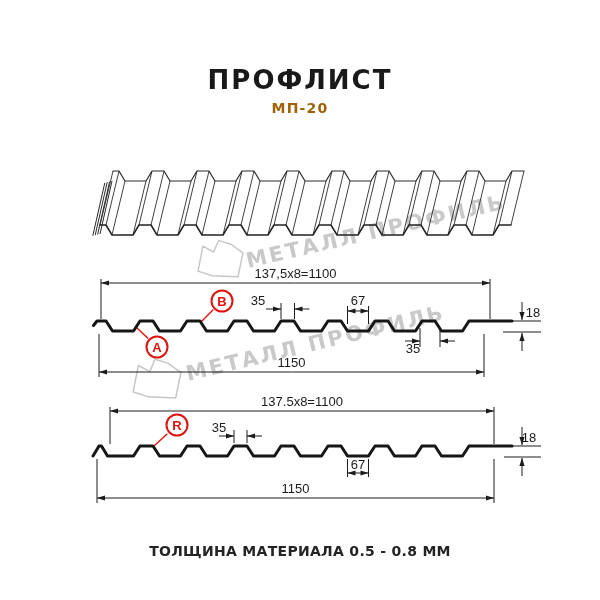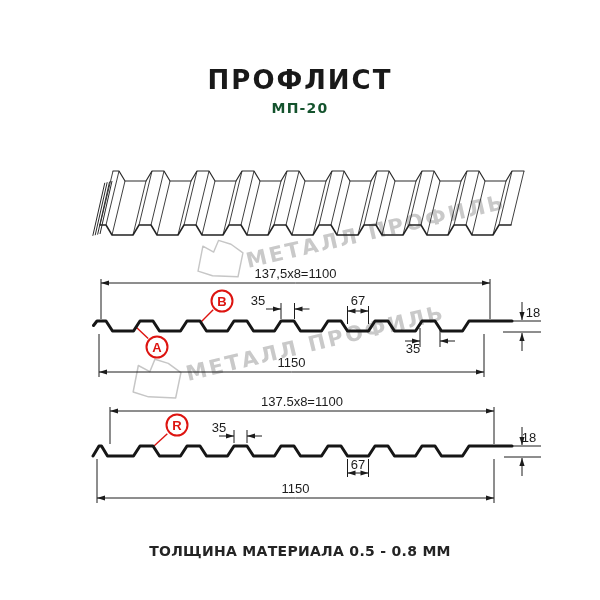--- a/index.html
+++ b/index.html
@@ -3,21 +3,21 @@
 <meta charset="utf-8">
 <style>
   html,body{margin:0;padding:0;background:#fff;}
   .page{position:relative;width:600px;height:600px;background:#ffffff;overflow:hidden;
         font-family:"Liberation Sans",sans-serif;margin-top:15px;}
   .title{position:absolute;top:50px;left:0;width:600px;text-align:center;
          font-family:"DejaVu Sans",sans-serif;font-weight:800;font-size:26px;
          letter-spacing:2px;color:#191919;}
   .subtitle{position:absolute;top:85px;left:0;width:600px;text-align:center;
          font-family:"DejaVu Sans",sans-serif;font-weight:600;font-size:14px;
-         letter-spacing:1.2px;color:#14532d;}
+         letter-spacing:1.2px;color:#a16207;}
   .footer{position:absolute;top:528px;left:0;width:600px;text-align:center;
          font-family:"DejaVu Sans",sans-serif;font-weight:700;font-size:14px;
          letter-spacing:0.3px;color:#242424;}
   svg{position:absolute;top:0;left:0;}
 </style>
 </head>
 <body>
 
 <div class="page">
   <div class="title">ПРОФЛИСТ</div>

